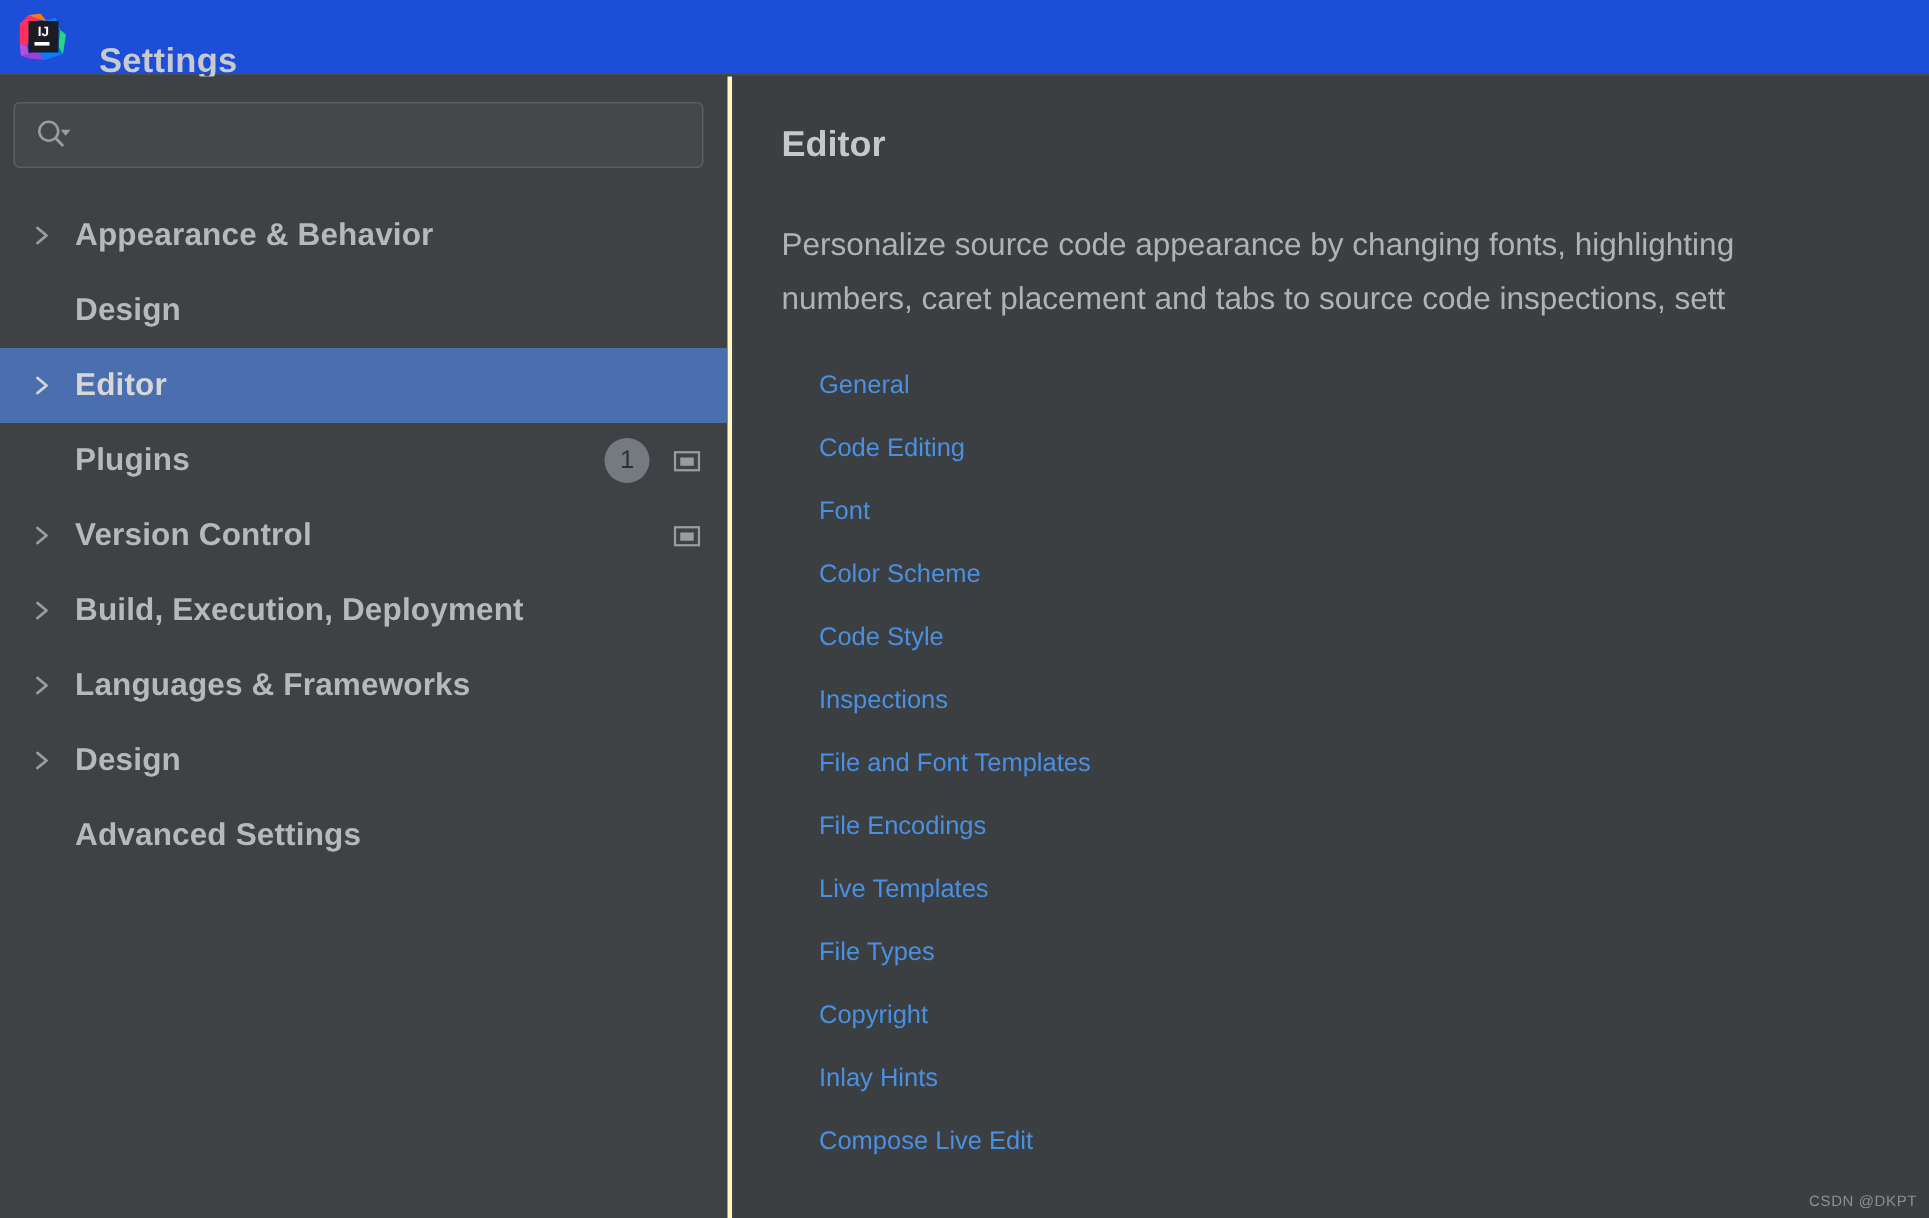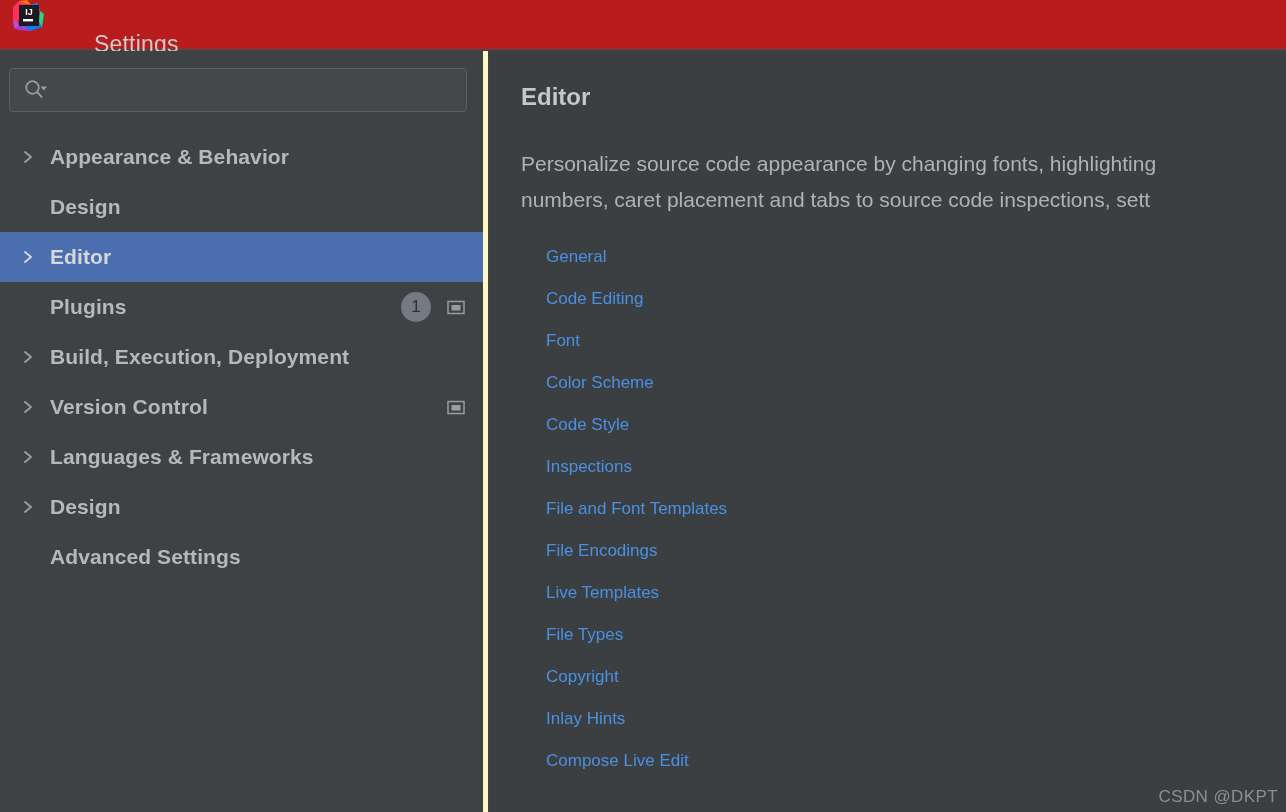--- a/index.html
+++ b/index.html
@@ -21,53 +21,53 @@
     background: #3f4246;
     overflow: hidden;
   }
 
   
   .titlebar {
     position: absolute;
     left: 0; top: 0;
     width: 1286px;
     height: 50px;
-    background: #b91c1c;
+    background: #1d4ed8;
     border-bottom: 1px solid #4a4d4f;
     box-sizing: border-box;
     display: flex;
-    gap: 28px;
+    align-items: center;
   }
   .app-logo {
     position: relative;
     width: 31px;
     height: 31px;
     margin-left: 13px;
     flex: none;
   }
   .app-logo svg { display: block; }
   .title-text {
     margin-left: 22px;
     font-size: 23px;
     color: #c8cacb;
-    font-weight: 400;
+    font-weight: 700;
     letter-spacing: 0.2px;
     white-space: nowrap;
     margin-top: 31px;
   }
 
   
   .sidebar {
     position: absolute;
     left: 0; top: 51px;
     width: 488px;
     height: 761px;
     background: #3f4245;
     box-sizing: border-box;
-    border-right: 5px solid #fef9c3;
+    border-right: 3px solid #fef9c3;
     overflow: hidden;
   }
   .search-wrap {
     padding: 17px 16px 0 9px;
   }
   .search-box {
     position: relative;
     height: 44px;
     background: #45484a;
     border: 1px solid #5c5f61;
@@ -193,21 +193,21 @@
     white-space: nowrap;
     width: max-content;
     cursor: pointer;
   }
 
   
   .watermark {
     position: absolute;
     right: 8px;
     bottom: 5px;
-    font-size: 17px;
+    font-size: 10px;
     color: #8c8f91;
     letter-spacing: 0.4px;
     white-space: nowrap;
   }
 </style>
 </head>
 <body>
 
 <div id="app">
 
@@ -281,37 +281,37 @@
           </svg>
         </span>
       </div>
 
       <div class="tree-row">
         <span class="chev">
           <svg width="13" height="16" viewBox="0 0 13 16">
               <polyline points="3,3 9,8 3,13" fill="none" stroke="#9a9d9f" stroke-width="1.9" stroke-linecap="round" stroke-linejoin="round"></polyline>
             </svg>
         </span>
-        <span class="tree-label">Build, Execution, Deployment</span>
-      </div>
-
-      <div class="tree-row">
-        <span class="chev">
-          <svg width="13" height="16" viewBox="0 0 13 16">
-              <polyline points="3,3 9,8 3,13" fill="none" stroke="#9a9d9f" stroke-width="1.9" stroke-linecap="round" stroke-linejoin="round"></polyline>
-            </svg>
-        </span>
         <span class="tree-label">Version Control</span>
         <span class="row-spacer"></span>
         <span class="win-icon">
           <svg width="18" height="15" viewBox="0 0 18 15" xmlns="http://www.w3.org/2000/svg">
             <rect x="1" y="1.5" width="16" height="12" fill="none" stroke="#9a9d9f" stroke-width="1.5"></rect>
             <rect x="4.5" y="5" width="9" height="5.5" fill="#9a9d9f"></rect>
           </svg>
         </span>
+      </div>
+
+      <div class="tree-row">
+        <span class="chev">
+          <svg width="13" height="16" viewBox="0 0 13 16">
+              <polyline points="3,3 9,8 3,13" fill="none" stroke="#9a9d9f" stroke-width="1.9" stroke-linecap="round" stroke-linejoin="round"></polyline>
+            </svg>
+        </span>
+        <span class="tree-label">Build, Execution, Deployment</span>
       </div>
 
       <div class="tree-row">
         <span class="chev">
           <svg width="13" height="16" viewBox="0 0 13 16">
               <polyline points="3,3 9,8 3,13" fill="none" stroke="#9a9d9f" stroke-width="1.9" stroke-linecap="round" stroke-linejoin="round"></polyline>
             </svg>
         </span>
         <span class="tree-label">Languages &amp; Frameworks</span>
       </div>

